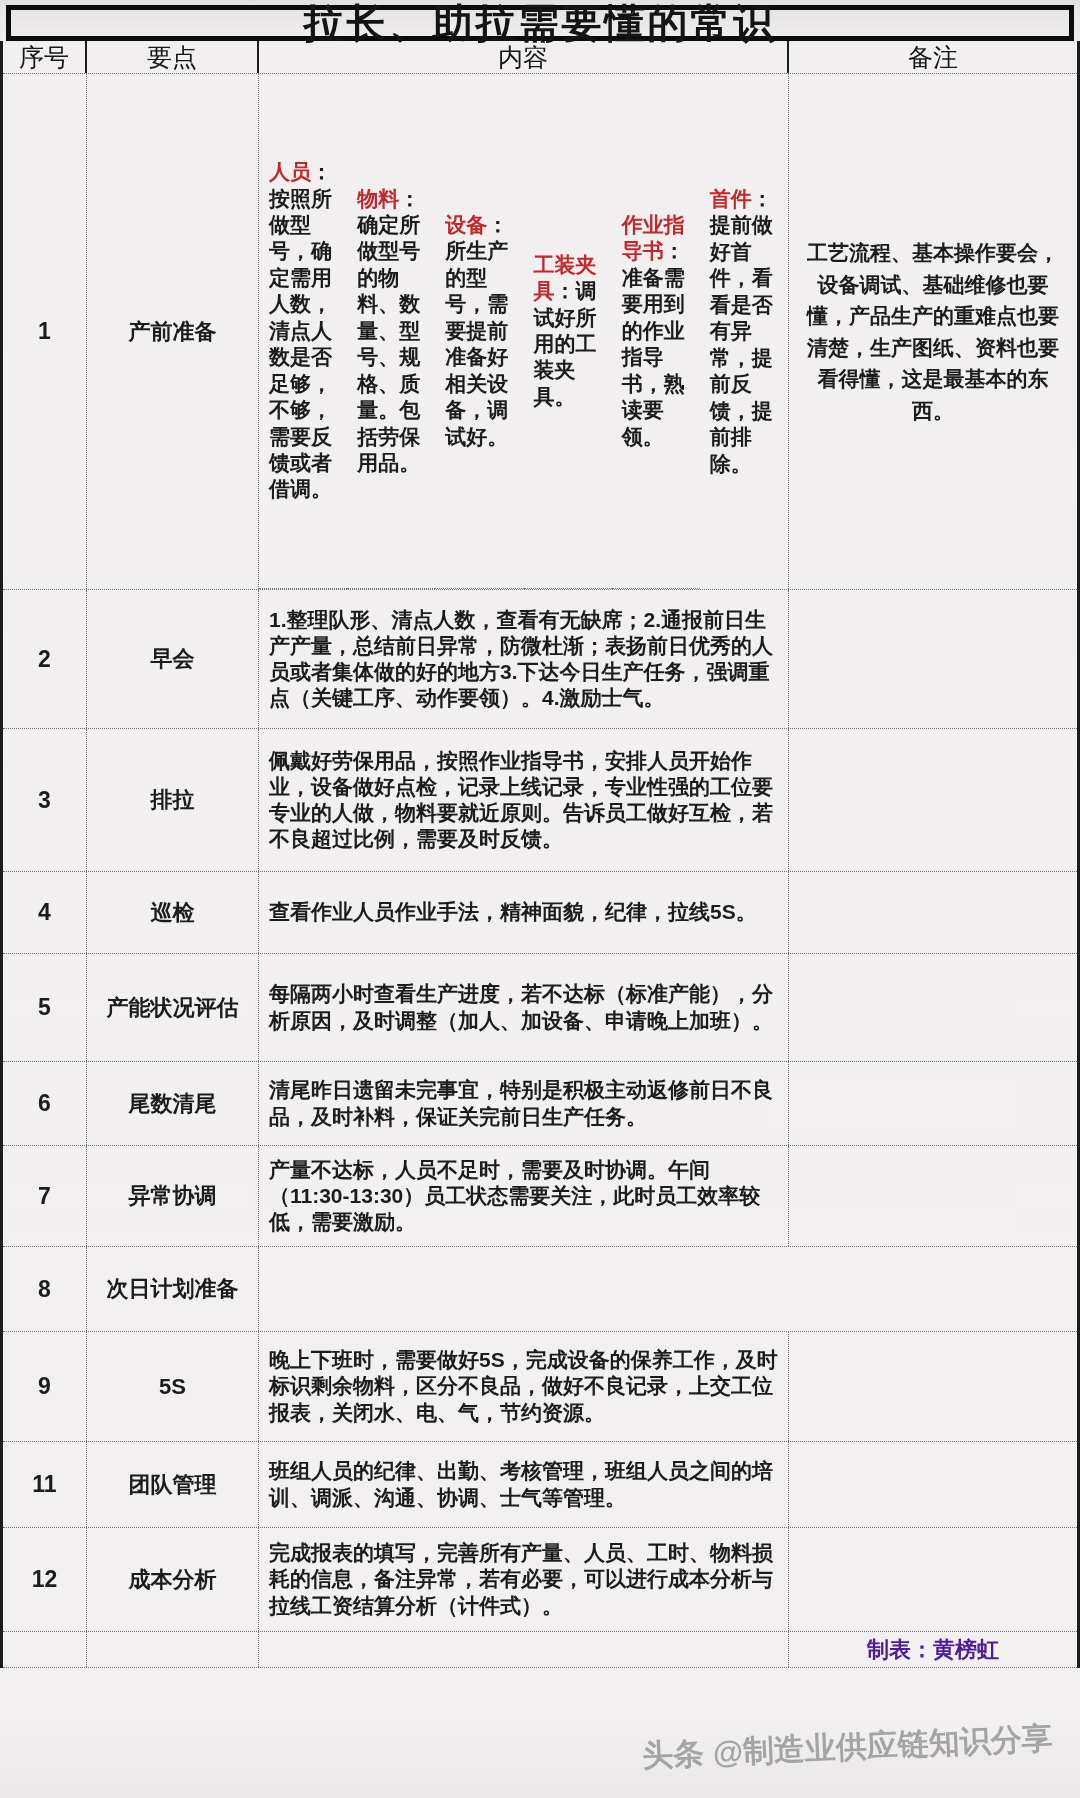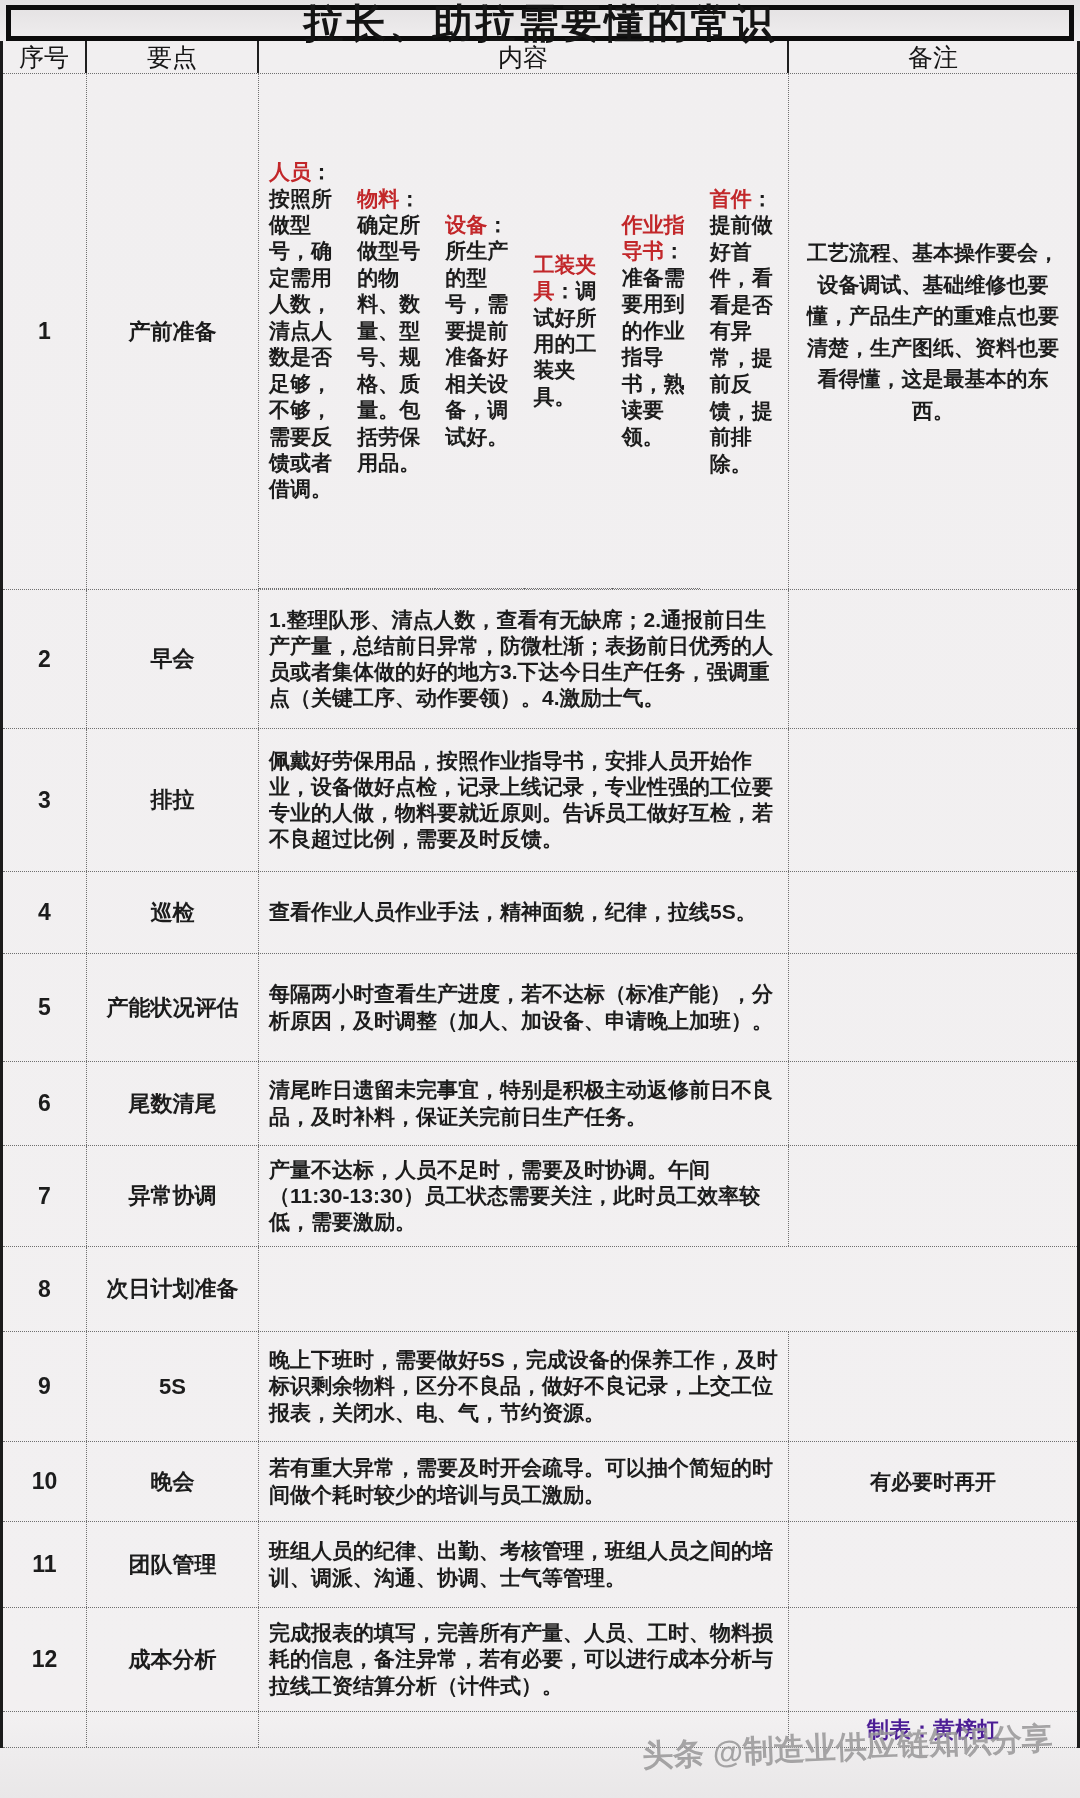--- a/index.html
+++ b/index.html
@@ -159,26 +159,20 @@
       <div class="c c4"></div>
     </div>
 
     <div class="trow" style="height:110px;">
       <div class="c c1">9</div>
       <div class="c c2">5S</div>
       <div class="c c3">晚上下班时，需要做好5S，完成设备的保养工作，及时标识剩余物料，区分不良品，做好不良记录，上交工位报表，关闭水、电、气，节约资源。</div>
       <div class="c c4"></div>
     </div>
 
-    <div class="trow" style="height:80px;">
-      <div class="c c1">10</div>
-      <div class="c c2">晚会</div>
-      <div class="c c3">若有重大异常，需要及时开会疏导。可以抽个简短的时间做个耗时较少的培训与员工激励。</div>
-      <div class="c c4">有必要时再开</div>
-    </div>
 
     <div class="trow" style="height:86px;">
       <div class="c c1">11</div>
       <div class="c c2">团队管理</div>
       <div class="c c3">班组人员的纪律、出勤、考核管理，班组人员之间的培训、调派、沟通、协调、士气等管理。</div>
       <div class="c c4"></div>
     </div>
 
     <div class="trow" style="height:104px;">
       <div class="c c1">12</div>

